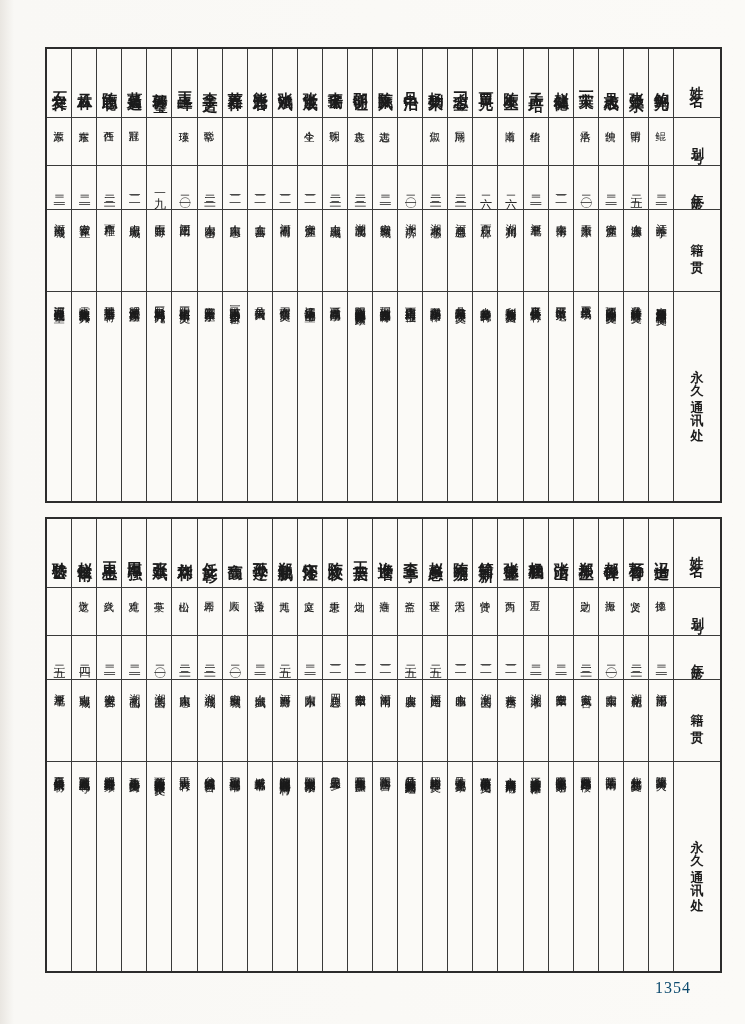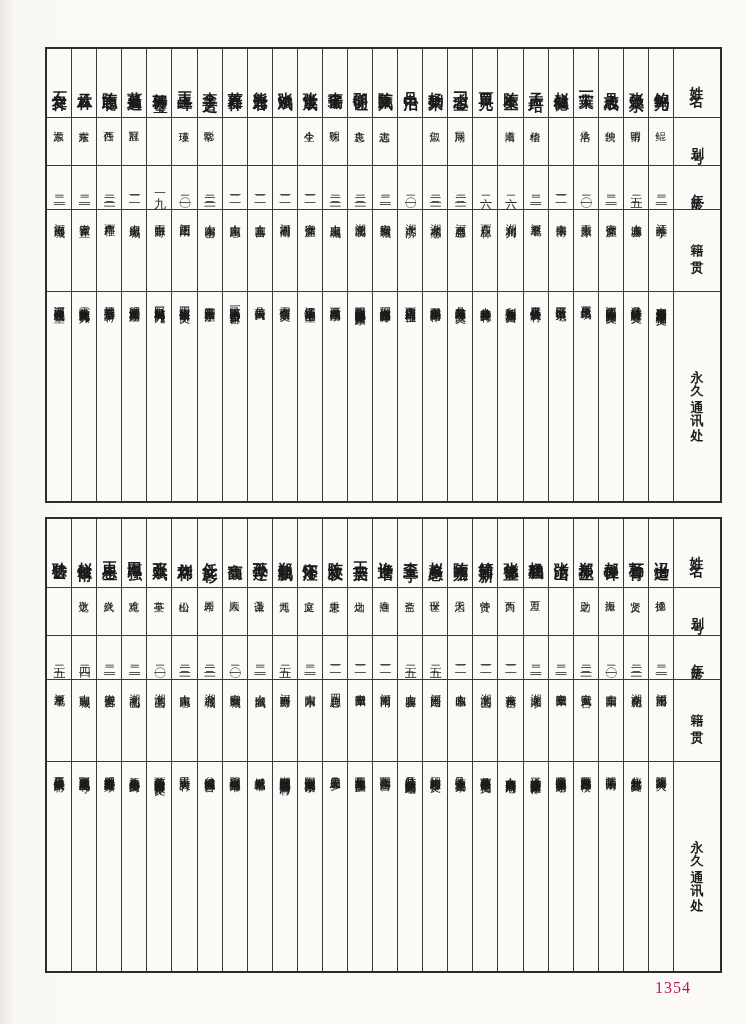--- a/index.html
+++ b/index.html
@@ -49,21 +49,21 @@
   .header-col .cell-alias{font-size:13px;}
   .header-col .cell-alias > span{letter-spacing:0.35em;}
   .header-col .cell-age{font-size:13px;}
   .header-col .cell-age > span{letter-spacing:0.25em;}
   .header-col .cell-native{font-size:13px;}
   .header-col .cell-native > span{letter-spacing:1.3em;}
   .header-col .cell-addr{font-size:13px;align-items:center;padding-top:0;}
   .header-col .cell-addr > span{letter-spacing:1.15em;line-height:15px;}
   .page-number{
     position:absolute;left:655px;top:979px;
-    font-family:"Liberation Serif",serif;font-size:16px;color:#be185d;
+    font-family:"Liberation Serif",serif;font-size:16px;color:#0c4a6e;
     letter-spacing:1px;
   }
 </style>
 </head>
 <body>
 
 <div class="paper"></div>
 
 <div class="dtable" id="table-top">
   <div class="col header-col">

